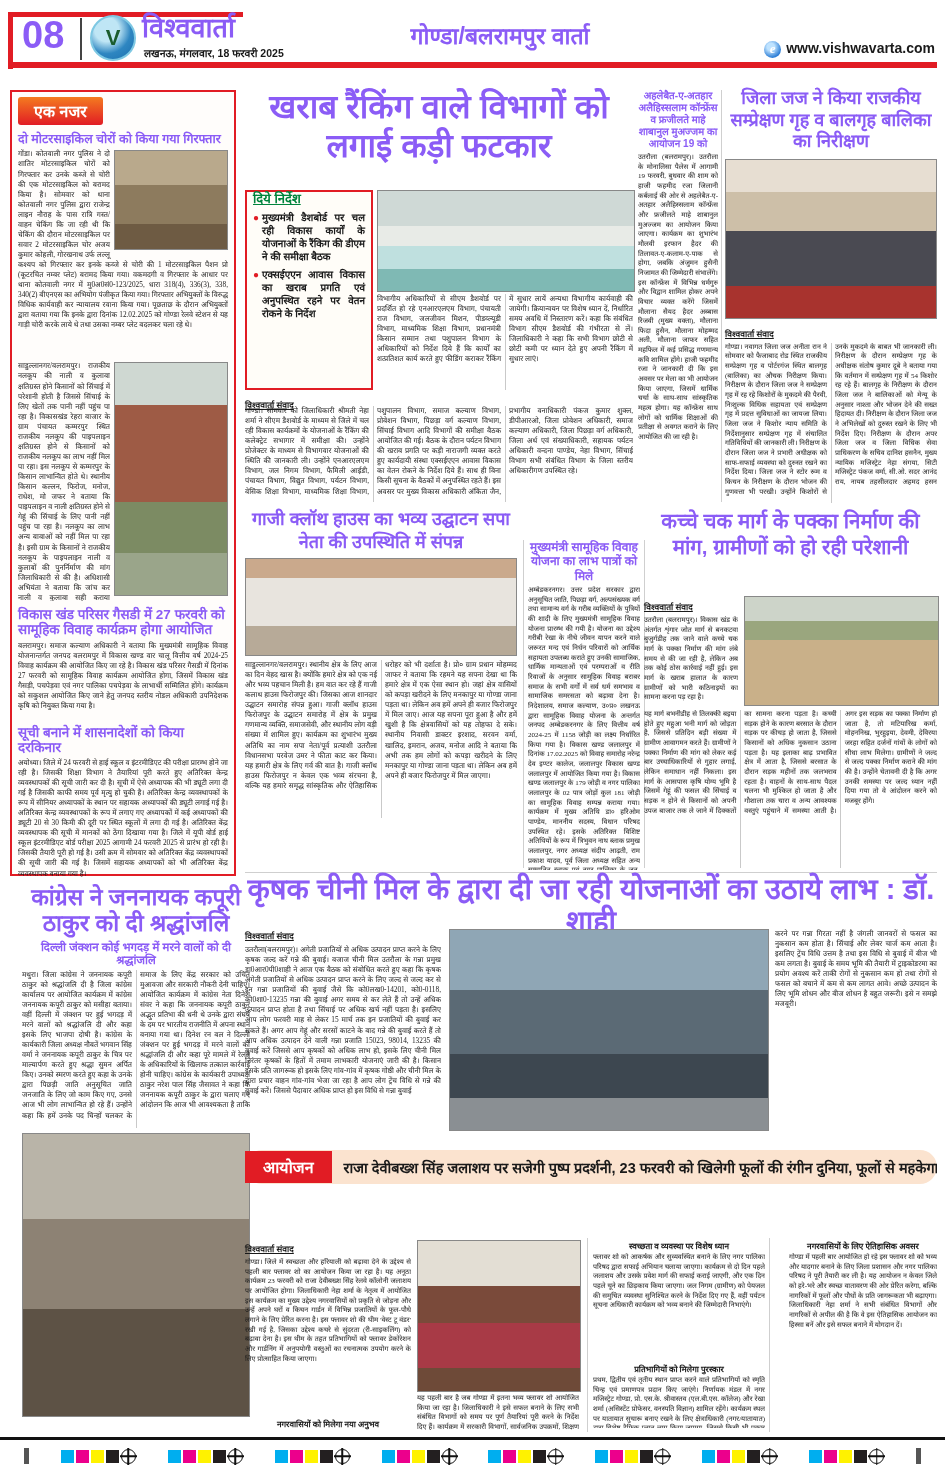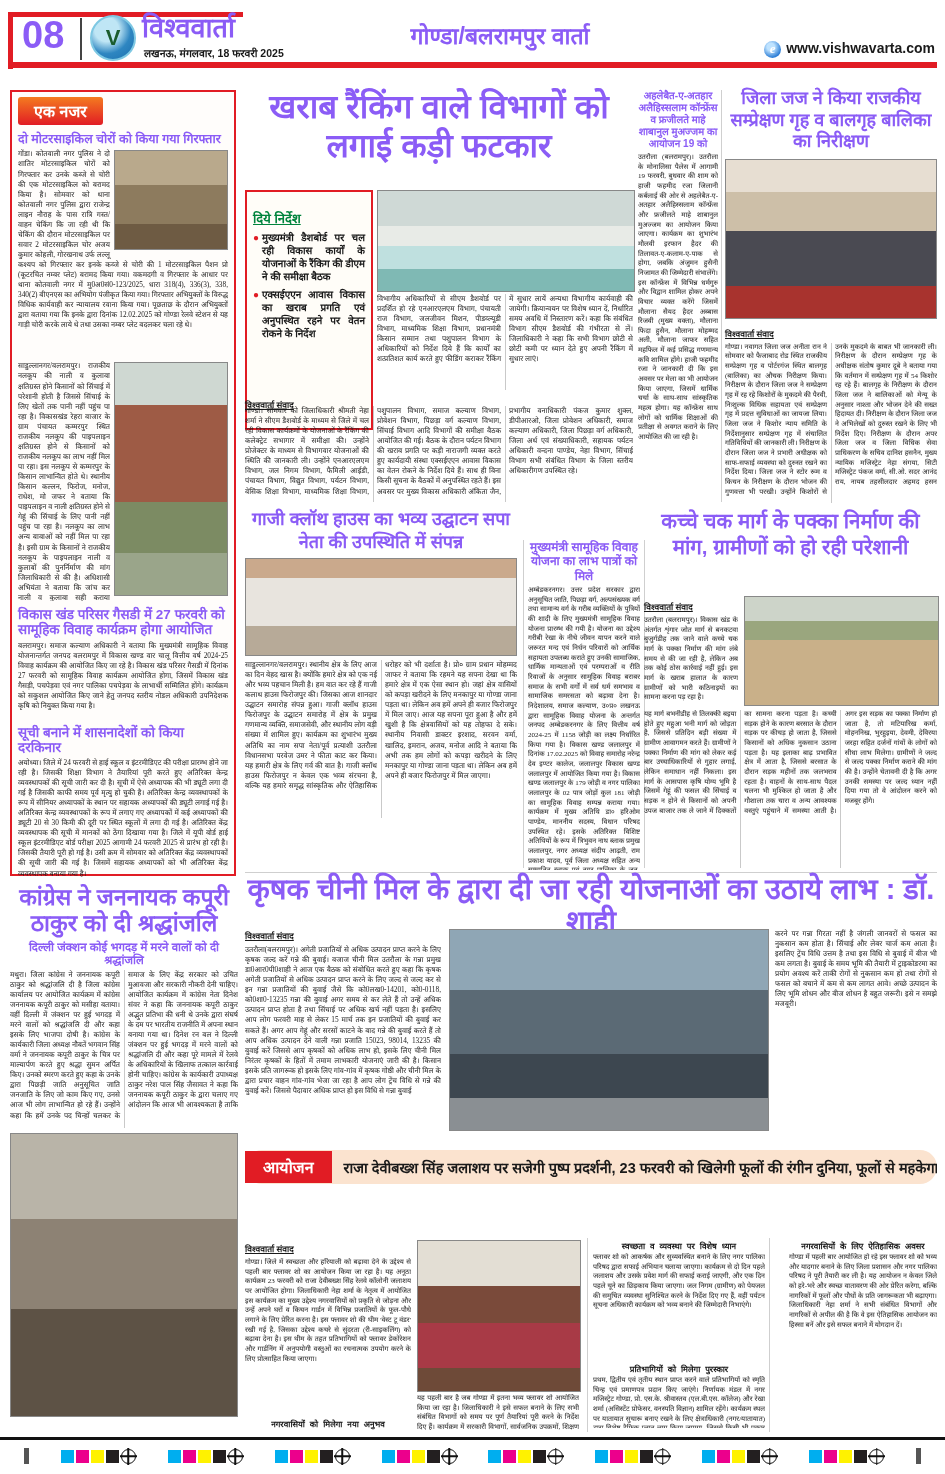--- a/index.html
+++ b/index.html
@@ -23,32 +23,32 @@
   #ie-icon{display:inline-block;width:17px;height:17px;border-radius:50%;
         background:radial-gradient(circle at 40% 35%,#bfe3ff 0 25%,#2f7fd6 70%);color:#fff;
         font-family:"Liberation Serif",serif;font-style:italic;font-weight:bold;font-size:13px;
         text-align:center;line-height:16px;vertical-align:middle;margin-right:5px;}
   
   #nazarbox{border:2px solid #e11c24;background:#fffdfb;}
   #nazartab{display:inline-block;background:linear-gradient(180deg,#f47b20,#e11c24);color:#fff;
         font-family:"Liberation Sans",sans-serif;font-weight:bold;font-size:16px;padding:3px 16px;border-radius:3px;}
   .nz-h{font-size:12.5px;margin:7px 0 3px 0;line-height:1.15;}
   
-  #dirbox{border:2px solid #e11c24;padding:20px 6px;background:#fffdf8;}
+  #dirbox{border:2px solid #e11c24;padding:0 6px;background:#fffdf8;}
   #dirtitle{color:#00843d;font-size:13px;text-decoration:underline;margin-bottom:4px;}
   .bullet{display:flex;gap:3px;font-size:10px;font-weight:bold;line-height:1.3;
           font-family:"Liberation Sans",sans-serif;margin-bottom:5px;text-align:justify;}
   .dot{color:#e11c24;font-size:10px;flex:0 0 auto;}
   
   #strip{background:#fbe3cf;border-radius:18px;display:flex;align-items:center;}
   #striplabel{background:#e11c24;color:#fff;font-family:"Liberation Sans",sans-serif;
         font-weight:bold;font-size:16px;padding:5px 18px;flex:0 0 auto;}
   #striptext{font-family:"Liberation Sans",sans-serif;font-weight:bold;font-size:14.5px;
         padding:0 12px;white-space:nowrap;overflow:hidden;}
-  .subhd{font-weight:bold;text-align:center;font-size:8.2px;font-family:Liberation Mono, monospace;margin:2px 0;}
+  .subhd{font-weight:bold;text-align:center;font-size:8.2px;font-family:Liberation Serif, serif;margin:2px 0;}
   
   .cmyk{display:flex;gap:2px;align-items:center;}
   .sq{width:13px;height:13px;display:inline-block;}
   .reg{width:13px;height:13px;border:1.5px solid #111;border-radius:50%;position:relative;display:inline-block;background:#fff;}
   .reg:before{content:"";position:absolute;left:50%;top:-2px;bottom:-2px;width:1.5px;background:#111;transform:translateX(-50%);}
   .reg:after{content:"";position:absolute;top:50%;left:-2px;right:-2px;height:1.5px;background:#111;transform:translateY(-50%);}
 </style>
 </head>
 <body>
 
@@ -85,21 +85,21 @@
       <span>साडुल्लानगर/बलरामपुर। राजकीय नलकूप की नाली व कुलाबा क्षतिग्रस्त होने किसानों को सिंचाई में परेशानी होती है जिससे सिंचाई के लिए खेतों तक पानी नहीं पहुंच पा रहा है। विकासखंड रेहरा बाजार के ग्राम पंचायत कम्मरपुर स्थित राजकीय नलकूप की पाइपलाइन क्षतिग्रस्त होने से किसानों को राजकीय नलकूप का लाभ नहीं मिल पा रहा। इस नलकूप से कम्मरपुर के किसान लाभान्वित होते थे। स्थानीय किसान कल्लन, फिरोज, मनोज, राधेश, मो जफर ने बताया कि पाइपलाइन व नाली क्षतिग्रस्त होने से गेहूं की सिंचाई के लिए पानी नहीं पहुंच पा रहा है। नलकूप का लाभ अन्य बाबाओं को नहीं मिल पा रहा है। इसी ग्राम के किसानों ने राजकीय नलकूप के पाइपलाइन नाली व कुलाबों की पुनर्निर्माण की मांग जिलाधिकारी से की है। अधिशासी अभियंता ने बताया कि जांच कर नाली व कुलाबा सही कराया जायेगा।</span>
     </div>
 
     <div class="hd" style="font-size:13.5px;margin:6px 0 3px 0;">विकास खंड परिसर गैसडी में 27 फरवरी को सामूहिक विवाह कार्यक्रम होगा आयोजित</div>
     <div class="body-txt" style="height:78px;">बलरामपुर। समाज कल्याण अधिकारी ने बताया कि मुख्यमंत्री सामूहिक विवाह योजनान्तर्गत जनपद बलरामपुर में विकास खण्ड वार चालू वित्तीय वर्ष 2024-25 विवाह कार्यक्रम की आयोजित किए जा रहे है। विकास खंड परिसर गैसडी में दिनांक 27 फरवरी को सामूहिक विवाह कार्यक्रम आयोजित होगा, जिसमें विकास खंड गैसड़ी, पचपेड़वा एवं नगर पालिका पचपेड़वा के लाभार्थी सम्मिलित होंगे। कार्यक्रम को सकुशल आयोजित किए जाने हेतु जनपद स्तरीय नोडल अधिकारी उपनिदेशक कृषि को नियुक्त किया गया है।</div>
 
     <div class="hd" style="font-size:13.5px;margin:6px 0 3px 0;">सूची बनाने में शासनादेशों को किया दरकिनार</div>
     <div class="body-txt" style="height:146px;">अयोध्या। जिले में 24 फरवरी से हाई स्कूल व इंटरमीडिएट की परीक्षा प्रारम्भ होने जा रही है। जिसकी शिक्षा विभाग ने तैयारियां पूरी करते हुए अतिरिक्त केन्द्र व्यवस्थापकों की सूची जारी कर दी है। सूची में ऐसे अध्यापक की भी ड्यूटी लगा दी गई है जिसकी काफी समय पूर्व मृत्यु हो चुकी है। अतिरिक्त केन्द्र व्यवस्थापकों के रूप में सीनियर अध्यापकों के स्थान पर सहायक अध्यापकों की ड्यूटी लगाई गई है। अतिरिक्त केन्द्र व्यवस्थापकों के रूप में लगाए गए अध्यापकों में कई अध्यापकों की ड्यूटी 20 से 30 किमी की दूरी पर स्थित स्कूलों में लगा दी गई है। अतिरिक्त केंद्र व्यवस्थापक की सूची में मानकों को ठेंगा दिखाया गया है। जिले में यूपी बोर्ड हाई स्कूल इंटरमीडिएट बोर्ड परीक्षा 2025 आगामी 24 फरवरी 2025 से प्रारंभ हो रही है। जिसकी तैयारी पूरी हो गई है। उसी क्रम में सोमवार को अतिरिक्त केंद्र व्यवस्थापकों की सूची जारी की गई है। जिसमें सहायक अध्यापकों को भी अतिरिक्त केंद्र व्यवस्थापक बनाया गया है।</div>
   </div>
 
-  <div class="ab" style="left:10px;top:884px;width:228px;height:548px;">
+  <div class="ab" style="left:22px;top:884px;width:228px;height:548px;">
     <div class="hd center" style="font-size:23px;line-height:1.15;">कांग्रेस ने जननायक कपूरी ठाकुर को दी श्रद्धांजलि</div>
     <div class="hd center" style="font-size:11.5px;margin:4px 0 3px 0;">दिल्ली जंक्शन कोई भगदड़ में मरने वालों को दी श्रद्धांजलि</div>
     <div class="body-txt cols2" style="height:158px;">मथुरा। जिला कांग्रेस ने जननायक कपूरी ठाकुर को श्रद्धांजलि दी है जिला कांग्रेस कार्यालय पर आयोजित कार्यक्रम में कांग्रेस जननायक कपूरी ठाकुर को मसीहा बताया। वहीं दिल्ली में जंक्शन पर हुई भगदड़ में मरने वालों को श्रद्धांजलि दी और कहा इसके लिए भाजपा दोषी है। कांग्रेस के कार्यकारी जिला अध्यक्ष नौबतें भगवान सिंह वर्मा ने जननायक कपूरी ठाकुर के चित्र पर माल्यार्पण करते हुए श्रद्धा सुमन अर्पित किए। उनको स्मरण करते हुए कहा के उनके द्वारा पिछड़ी जाति अनुसूचित जाति जनजाति के लिए जो काम किए गए, उनसे आज भी लोग लाभान्वित हो रहे हैं। उन्होंने कहा कि हमें उनके पद चिन्हों चलकर के समाज के लिए केंद्र सरकार को उचित मुआवजा और सरकारी नौकरी देनी चाहिए। आयोजित कार्यक्रम में कांग्रेस नेता दिनेश संवर ने कहा कि जननायक कपूरी ठाकुर अद्भुत प्रतिभा की धनी थे उनके द्वारा संघर्ष के दम पर भारतीय राजनीति में अपना स्थान बनाया गया था। दिनेश रन बल ने दिल्ली जंक्शन पर हुई भगदड़ में मरने वालों को श्रद्धांजलि दी और कहा पूरे मामले में रेलवे के अधिकारियों के खिलाफ तत्काल कार्रवाई होनी चाहिए। कांग्रेस के कार्यकारी उपाध्यक्ष ठाकुर नरेश पाल सिंह जैसावत ने कहा कि जननायक कपूरी ठाकुर के द्वारा चलाए गए आंदोलन कि आज भी आवश्यकता है ताकि समाज के दबे कुचले वर्ग को शक्ति प्राप्त हो सके।</div>
     <div class="photo" style="width:226px;height:282px;margin-top:5px;background:
       linear-gradient(180deg,#b9b4a8 0 30%,#8d8274 30% 62%,#5d5245 62% 100%);"></div>
   </div>
 
   <div class="ab" style="left:245px;top:88px;width:388px;height:414px;">
     <div class="hd center" style="font-size:33px;line-height:1.18;">खराब रैंकिंग वाले विभागों को लगाई कड़ी फटकार</div>
 

